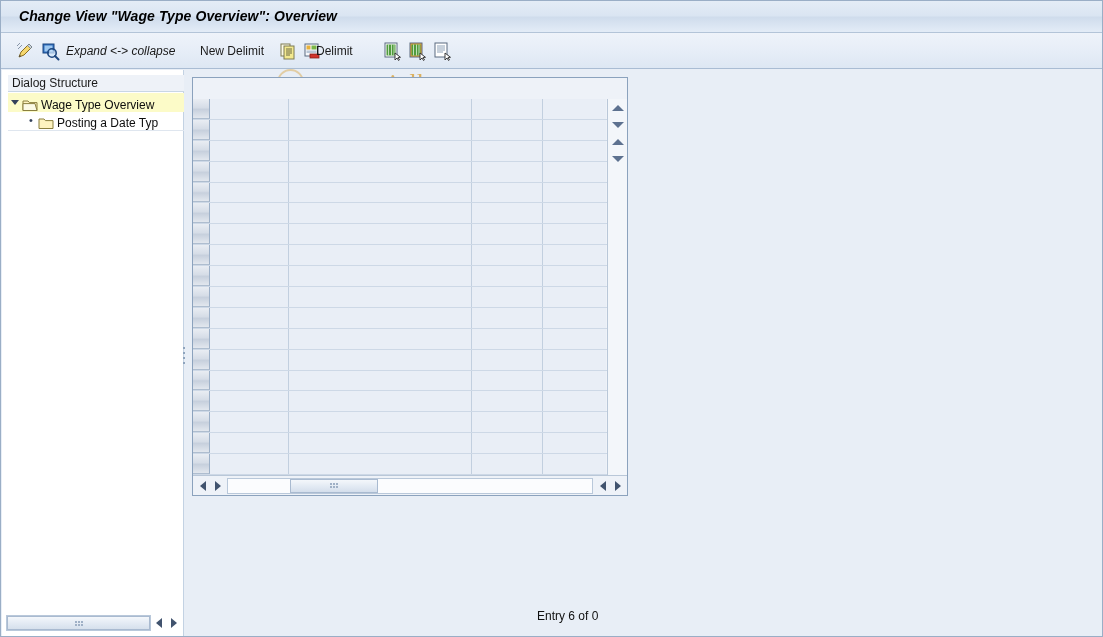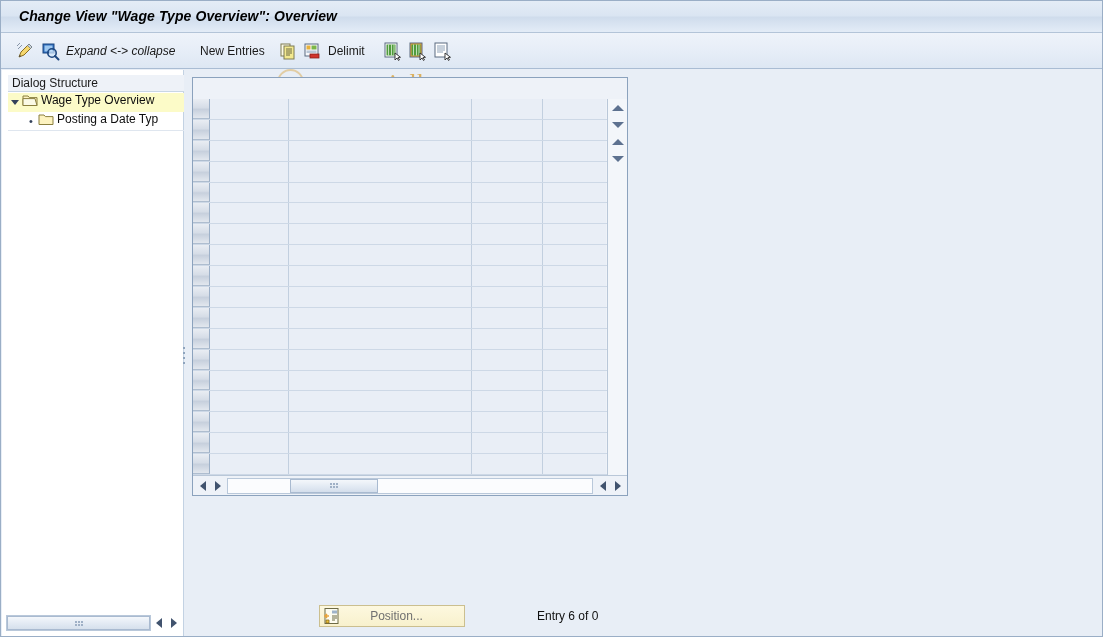--- a/index.html
+++ b/index.html
@@ -101,21 +101,21 @@
     white-space: nowrap;
   }
   .tree {
     position: absolute; left: 6px; top: 23px;
     width: 176px;
   }
   .tree-row {
     position: relative;
     height: 19px;
     display: flex;
-    align-items: flex-start;
+    align-items: flex-end;
     white-space: nowrap;
     overflow: hidden;
   }
   .tree-row.selected {
     background: #fcfbc8;
   }
   .tree-row.child {
     border-bottom: 1px solid #dfe6ef;
   }
   .tw-toggle {
@@ -374,21 +374,21 @@
           <path d="M15 15 L18.5 18.5" stroke="#1d4780" stroke-width="2" stroke-linecap="round"></path>
         </svg>
       </span>
     </div>
 
     <div class="tb-item" style="left:65px;font-style:italic;">
       <span class="tb-label">Expand &lt;-&gt; collapse</span>
     </div>
 
     <div class="tb-item" style="left:199px;">
-      <span class="tb-label">New Entries</span>
+      <span class="tb-label">New Delimit</span>
     </div>
 
     <div class="tb-item" style="left:277px;">
       <span class="tb-icon">
         <svg viewBox="0 0 20 20" width="20" height="20">
           <rect x="3" y="3" width="9" height="12" fill="#fdfbe8" stroke="#7d7a53" stroke-width="1"></rect>
           <rect x="6" y="5" width="10" height="13" fill="#f3e98f" stroke="#7d7a53" stroke-width="1"></rect>
           <path d="M8 8 H14 M8 10 H14 M8 12 H14 M8 14 H12" stroke="#6d6a45" stroke-width="1"></path>
         </svg>
       </span>
@@ -399,21 +399,21 @@
         <svg viewBox="0 0 20 20" width="20" height="20">
           <rect x="3" y="3" width="13" height="12" fill="#f7f9fc" stroke="#5b6b80" stroke-width="1"></rect>
           <rect x="4.5" y="4.5" width="4" height="4" fill="#e8b13a"></rect>
           <rect x="9.5" y="4.5" width="5" height="4" fill="#7ab648"></rect>
           <rect x="4.5" y="9.5" width="10" height="2.5" fill="#b9c6d6"></rect>
           <rect x="8" y="13" width="9" height="4" fill="#d0332c" stroke="#8a1f1b" stroke-width=".8"></rect>
         </svg>
       </span>
     </div>
 
-    <div class="tb-item" style="left:327px;">
+    <div class="tb-item" style="left:315px;">
       <span class="tb-label">Delimit</span>
     </div>
 
     <div class="tb-item" style="left:381px;">
       <span class="tb-icon">
         <svg viewBox="0 0 20 20" width="20" height="20">
           <rect x="3" y="2" width="12" height="14" fill="#ffffff" stroke="#5b6b80" stroke-width="1"></rect>
           <rect x="4.5" y="3.5" width="9" height="11" fill="#4f9b3d"></rect>
           <path d="M6.5 3.5 V14.5 M9.5 3.5 V14.5 M12 3.5 V14.5" stroke="#dff0d5" stroke-width=".8"></path>
           <path d="M13 12 L13 19 L15 17 L16.5 19.5 L17.5 18.8 L16 16.6 L18.5 16.3 Z" fill="#ffffff" stroke="#2b2b2b" stroke-width=".9"></path>
@@ -675,28 +675,16 @@
       </div>
       <div class="arrowbtn">
           <i class="tri-left"></i>
         </div>
       <div class="arrowbtn">
           <i class="tri-right"></i>
         </div>
     </div>
   </div>
 
-  <div class="position-btn">
-    <span class="pb-icon">
-      <svg viewBox="0 0 18 18" width="18" height="18">
-        <rect x="2" y="1.5" width="13" height="15" fill="#fdfcf0" stroke="#6d6a45" stroke-width="1"></rect>
-        <rect x="9" y="3.5" width="5" height="3" fill="#9fb3c9"></rect>
-        <path d="M9 9 H14 M9 11 H14 M9 13 H12" stroke="#6d6a45" stroke-width="1"></path>
-        <path d="M2 9 L6 9 M4 7 L2 9 L4 11" stroke="#e8a33a" stroke-width="1.6" fill="none"></path>
-        <path d="M3 13 L6 13 L6 16 L3 16 Z" fill="#e8c03a" stroke="#8a6d1f" stroke-width=".8"></path>
-      </svg>
-    </span>
-    <span class="pb-label">Position...</span>
-  </div>
 
   <div class="entry-text">Entry 6 of 0</div>
 
 </div>
 
 </body></html>

